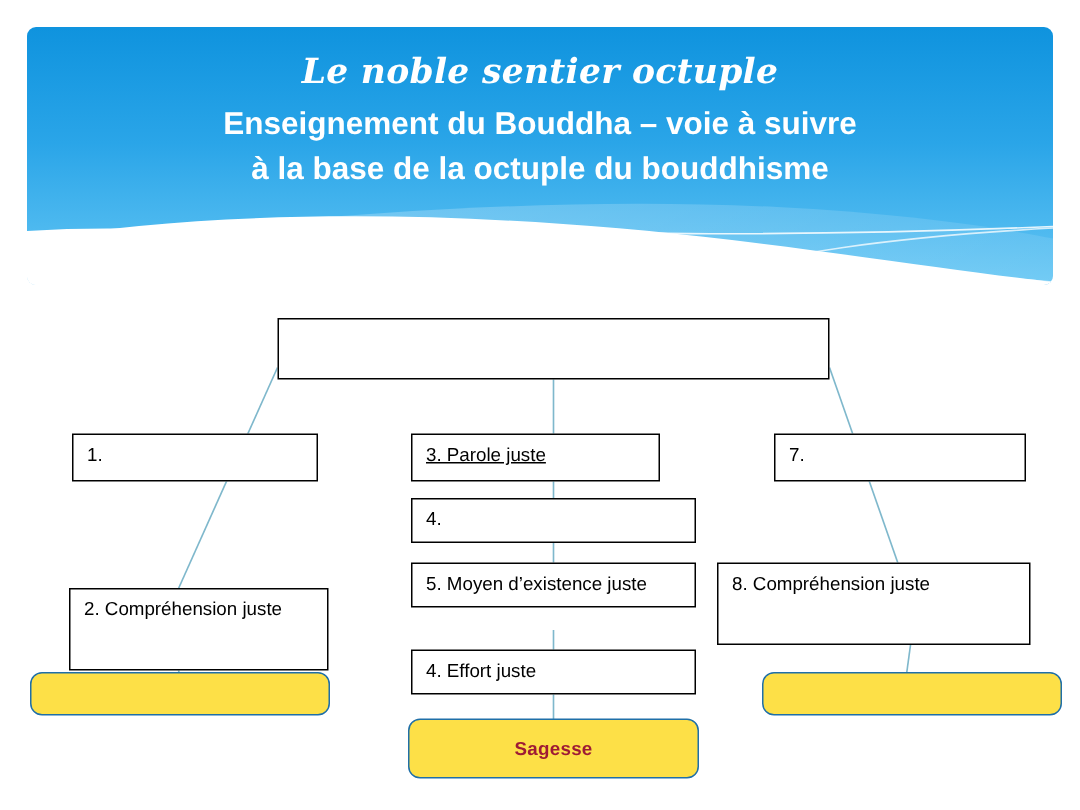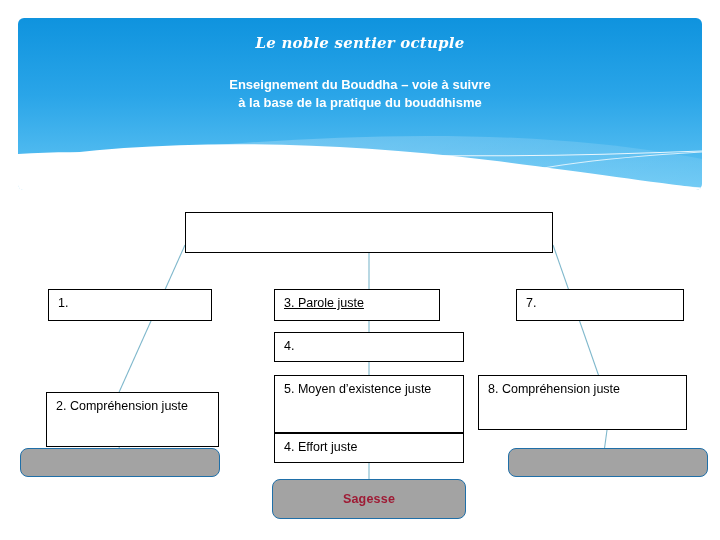--- a/index.html
+++ b/index.html
@@ -40,33 +40,33 @@
     top: 0;
     width: 684px;
     text-align: center;
     z-index: 5;
   }
   #deck-title {
     color: #ffffff;
     font-family: "DejaVu Serif", serif;
     font-style: italic;
     font-weight: bold;
-    font-size: 15px;
+    font-size: 23px;
     letter-spacing: 0.2px;
     margin-top: 17px;
     line-height: 1.1;
     white-space: nowrap;
   }
   #deck-subtitle {
     color: #ffffff;
     font-family: "Liberation Sans", sans-serif;
     font-weight: bold;
-    font-size: 13px;
+    font-size: 21px;
     line-height: 1.42;
-    margin-top: 24px;
+    margin-top: 8px;
     padding: 0 57px;
   }
 
   
   #diagram {
     position: absolute;
     left: 0;
     top: 0;
     width: 720px;
     height: 540px;
@@ -90,21 +90,21 @@
     font-family: "Liberation Sans", sans-serif;
     font-size: 12.5px;
     line-height: 1.33;
     padding: 5px 8px 4px 9px;
     z-index: 3;
   }
 
   .pill {
     position: absolute;
     box-sizing: border-box;
-    background: #a3a3a3;
+    background: #fde047;
     border: 1.6px solid #1f6fa8;
     border-radius: 8px;
     z-index: 3;
     display: flex;
     align-items: center;
     justify-content: center;
   }
   .pill-label {
     color: #9e1b35;
     font-family: "Liberation Sans", sans-serif;
@@ -138,21 +138,21 @@
 
     <path d="M236,134 C340,136 470,142 684,133" fill="none" stroke="#ffffff" stroke-opacity="0.85" stroke-width="1.1"></path>
     <path d="M430,172 C500,150 580,140 684,134" fill="none" stroke="#ffffff" stroke-opacity="0.75" stroke-width="1.1"></path>
     <path d="M440,140 C520,152 600,164 684,170" fill="none" stroke="#ffffff" stroke-opacity="0.6" stroke-width="1"></path>
   </svg>
 
   <div id="header-text-block">
     <div id="deck-title">Le noble sentier octuple</div>
     <div id="deck-subtitle">
       <div>Enseignement du Bouddha – voie à suivre</div>
-      <div>à la base de la pratique du bouddhisme</div>
+      <div>à la base de la octuple du bouddhisme</div>
     </div>
   </div>
 </div>
 
 <div id="diagram">
 
   <svg id="connector-layer" viewBox="0 0 720 540">
     <g stroke="#7fb8cc" stroke-width="1.1" fill="none">
 
       <line x1="185" y1="245" x2="112" y2="408"></line>
@@ -184,21 +184,21 @@
   </div>
 
   <div class="node" style="left:274px; top:289px; width:166px; height:32px;text-decoration:underline;">
     <span>3. Parole juste</span>
   </div>
 
   <div class="node" style="left:274px; top:332px; width:190px; height:30px;">
     <span>4.</span>
   </div>
 
-  <div class="node" style="left:274px; top:375px; width:190px; height:58px;">
+  <div class="node" style="left:274px; top:375px; width:190px; height:30px;">
     <span>5. Moyen d’existence juste</span>
   </div>
 
   <div class="node" style="left:274px; top:433px; width:190px; height:30px;">
     <span>4. Effort juste</span>
   </div>
 
   <div class="node" style="left:516px; top:289px; width:168px; height:32px;">
     <span>7.</span>
   </div>

